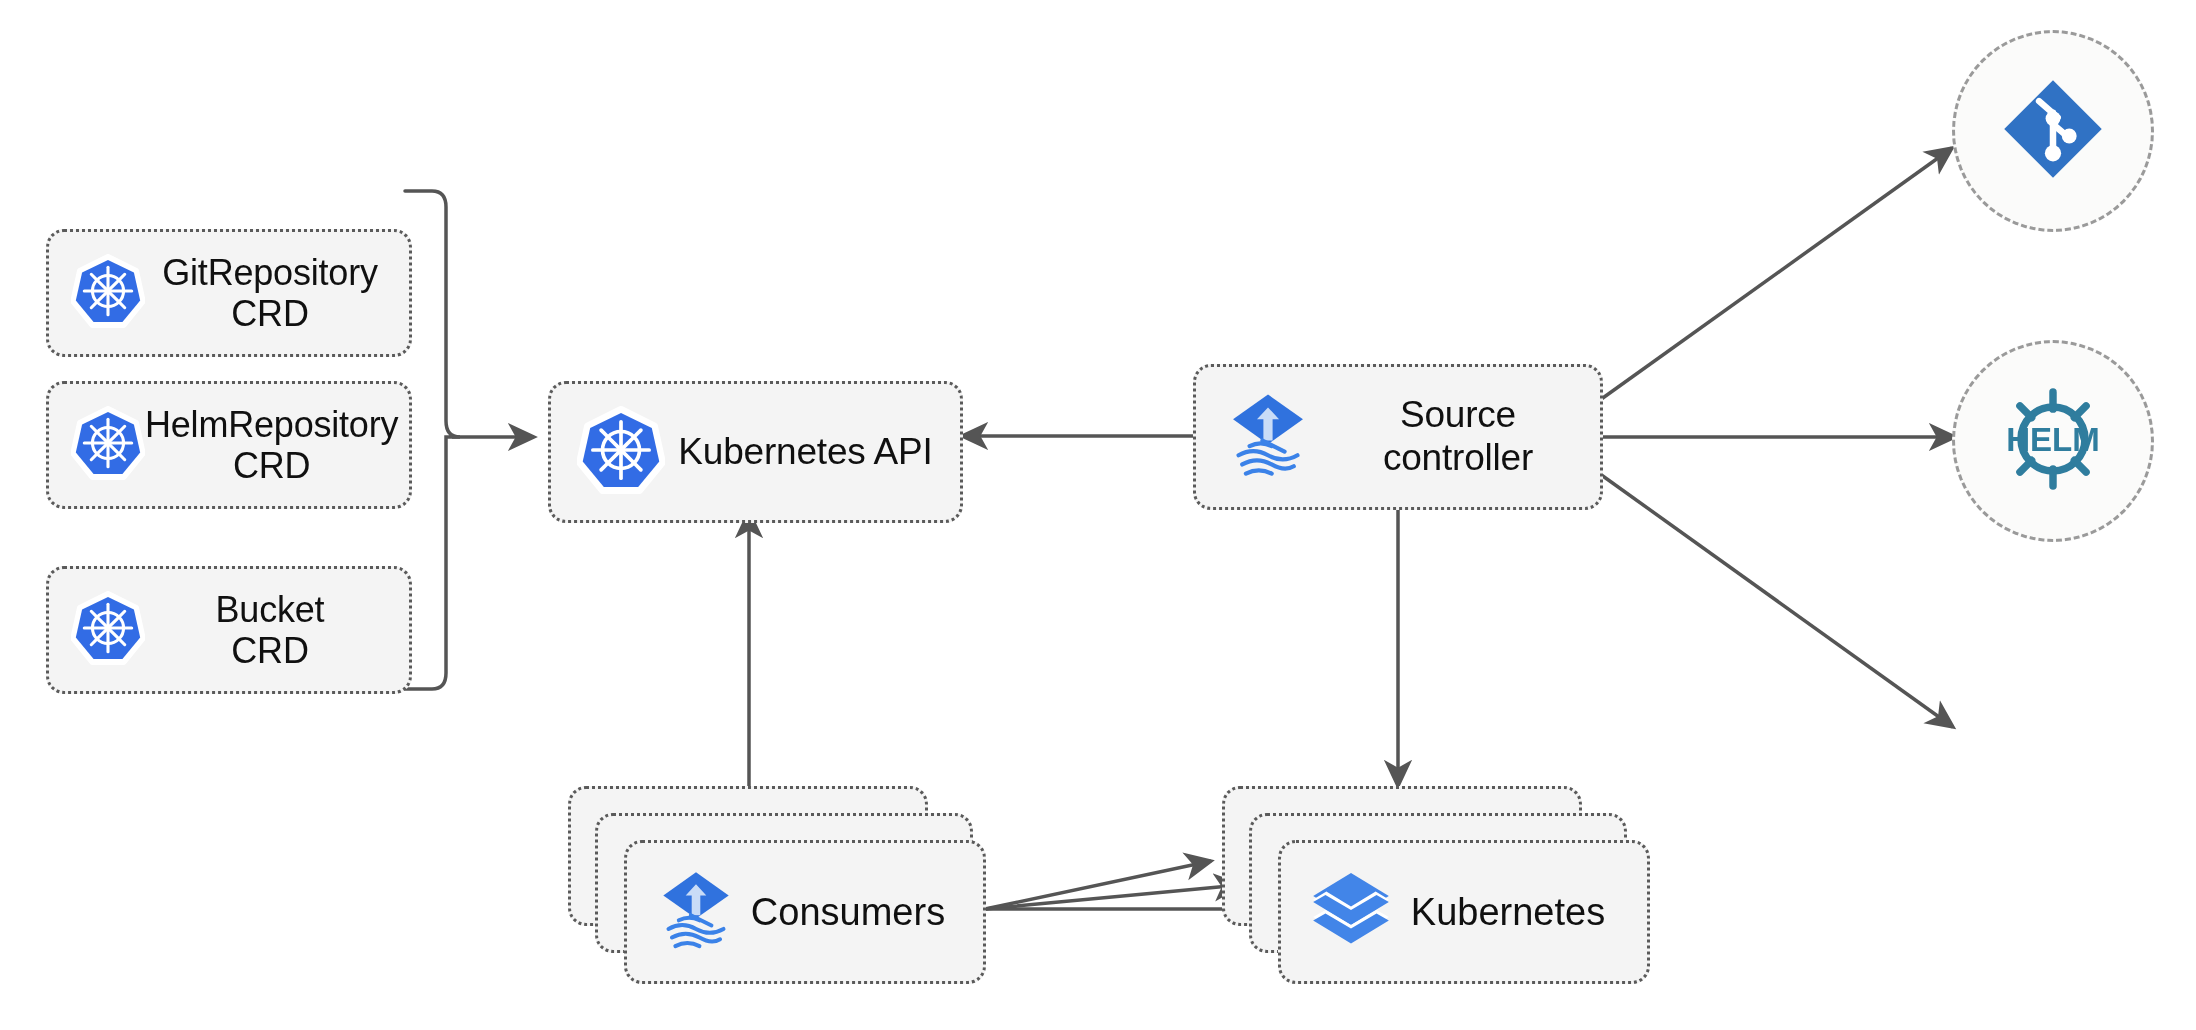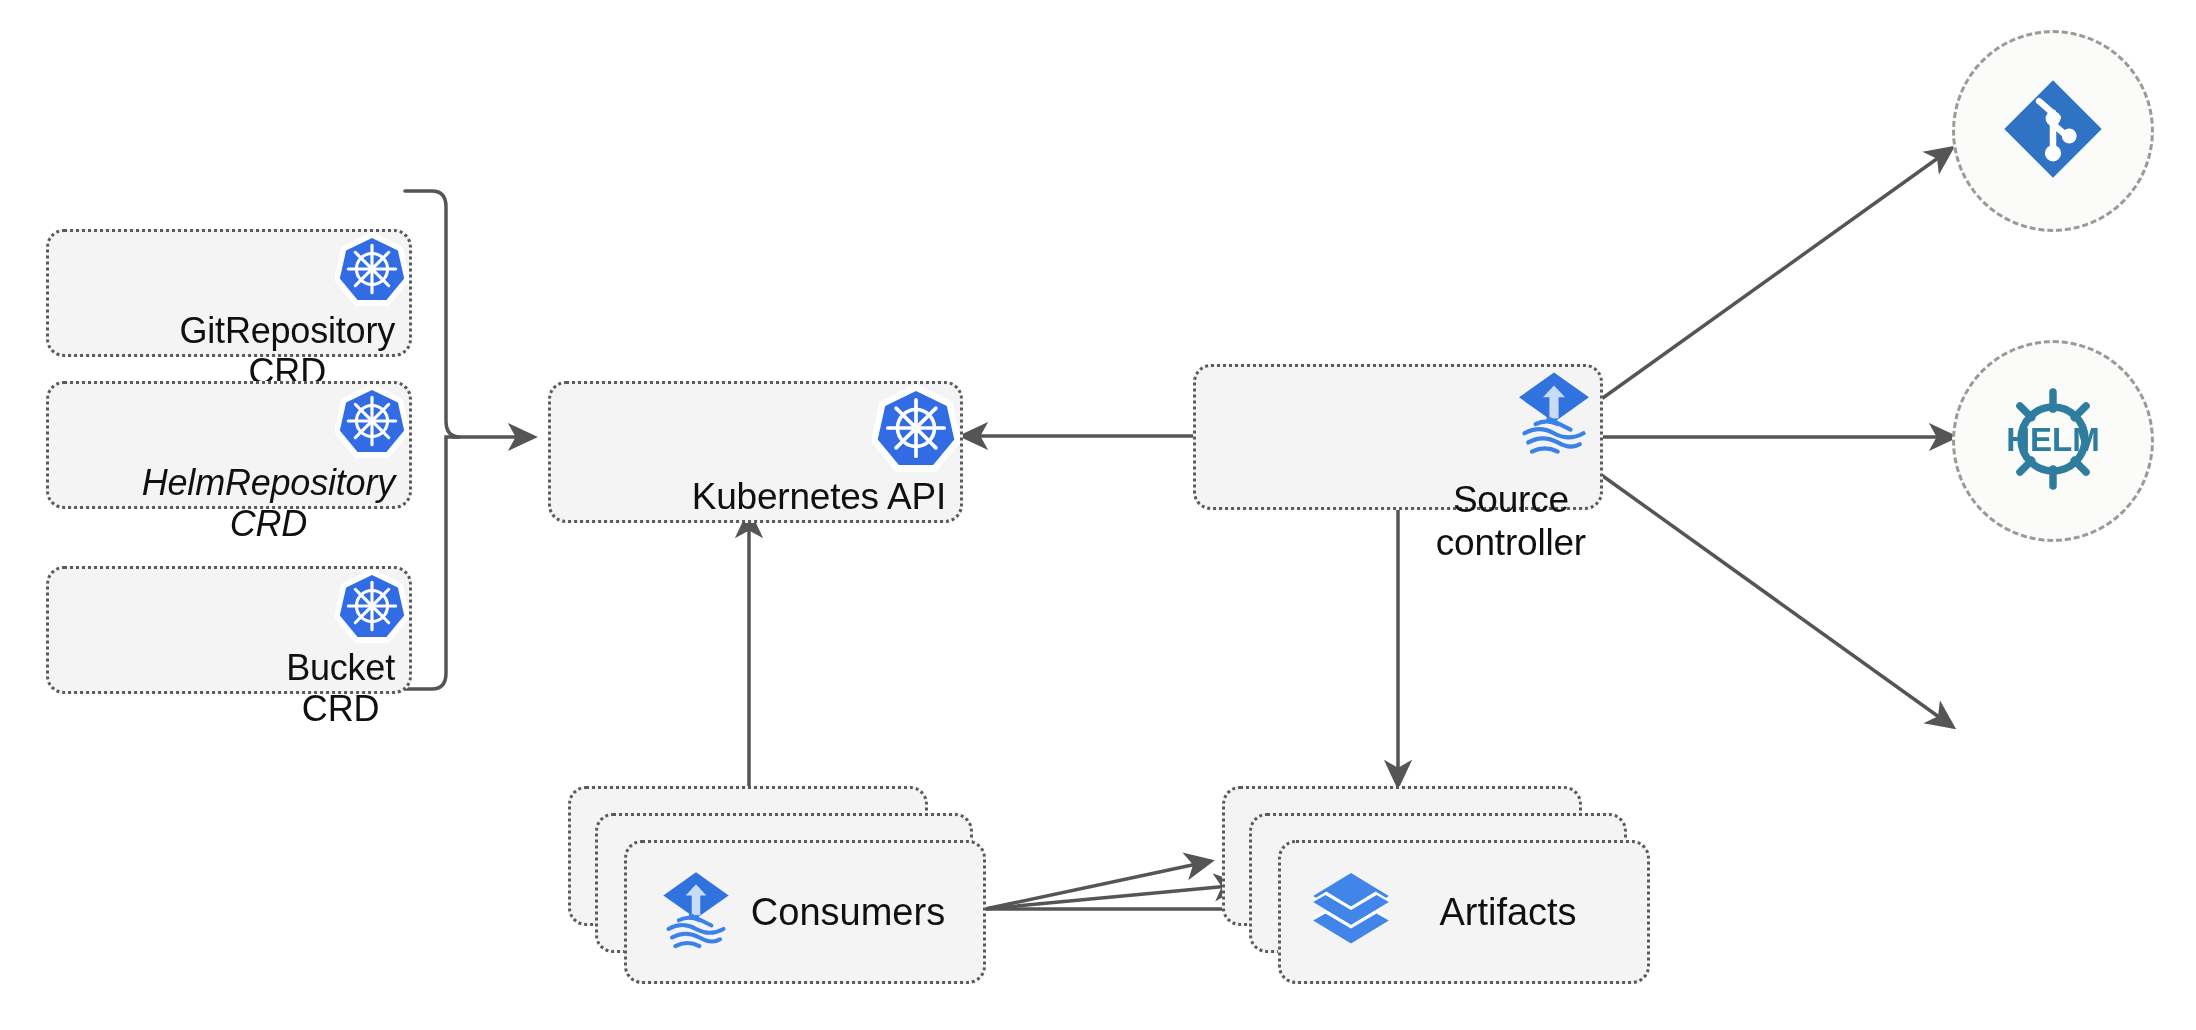--- a/index.html
+++ b/index.html
@@ -28,22 +28,22 @@
   }
 
   
   .node {
     position: absolute;
     box-sizing: border-box;
     background: #f4f4f4;
     border: 3px dotted #5a5a5a;
     border-radius: 18px;
     display: flex;
-    flex-direction: column;
-    align-items: flex-end;
+    flex-direction: row;
+    align-items: center;
     justify-content: flex-start;
   }
   .node .label {
     flex: 1 1 auto;
     text-align: center;
     color: #101010;
     font-size: 37px;
     line-height: 1.15;
     letter-spacing: -0.2px;
     white-space: pre-line;
@@ -166,21 +166,21 @@
           <line x1="64.8" y1="35.2" x2="52.1" y2="47.9"></line>
           <line x1="47.9" y1="52.1" x2="35.2" y2="64.8"></line>
         </g>
         <circle cx="50" cy="50" r="4.6" fill="#ffffff"></circle>
       </svg>
     </span>
     <span class="label">GitRepository
 CRD</span>
   </div>
 
-  <div class="node crd" style="left:46px;  top:381px;font-style:italic;">
+  <div class="node crd" style="left:46px;  top:381px;">
     <span class="glyph">
       <svg width="74" height="74" viewBox="0 0 100 100">
         <path d="M50 4 L88 23 L97 64 L71 96 L29 96 L3 64 L12 23 Z" fill="#ffffff" stroke="#ffffff" stroke-width="8" stroke-linejoin="round"></path>
         <path d="M50 8 L85 25 L93.5 63 L69.5 92 L30.5 92 L6.5 63 L15 25 Z" fill="#326CE5"></path>
         <g stroke="#ffffff" stroke-width="4.2" fill="none" stroke-linecap="round">
           <circle cx="50" cy="50" r="21"></circle>
           <line x1="50" y1="18" x2="50" y2="29"></line>
           <line x1="50" y1="71" x2="50" y2="82"></line>
           <line x1="18" y1="50" x2="29" y2="50"></line>
           <line x1="71" y1="50" x2="82" y2="50"></line>
@@ -310,21 +310,21 @@
     <div class="front" style="left:56px; top:54px; width:372px; height:144px;">
       <span class="glyph">
         <svg width="88" height="88" viewBox="0 0 100 100">
           <path d="M50 8 L93 34 L50 60 L7 34 Z" fill="#4285E8"></path>
           <path d="M50 46 L78 29 L93 38 L50 64 L7 38 L22 29 Z" fill="#ffffff"></path>
           <path d="M50 50 L79 33 L93 41 L50 67 L7 41 L21 33 Z" fill="#4285E8"></path>
           <path d="M50 67 L79 50 L93 58 L50 84 L7 58 L21 50 Z" fill="#ffffff"></path>
           <path d="M50 71 L79 54 L93 62 L50 88 L7 62 L21 54 Z" fill="#4285E8"></path>
         </svg>
       </span>
-      <span class="label">Artifacts</span>
+      <span class="label">Kubernetes</span>
     </div>
   </div>
 
   <div class="circle" style="left:1952px; top:30px;">
     <span class="glyph">
       <svg width="116" height="116" viewBox="0 0 100 100">
         <path d="M50 8 L92 50 L50 92 L8 50 Z" fill="#3072C4"></path>
         <g stroke="#ffffff" stroke-width="5.6" fill="#ffffff" stroke-linecap="round">
           <line x1="50" y1="36" x2="50" y2="70"></line>
           <line x1="50" y1="46" x2="62" y2="56"></line>

